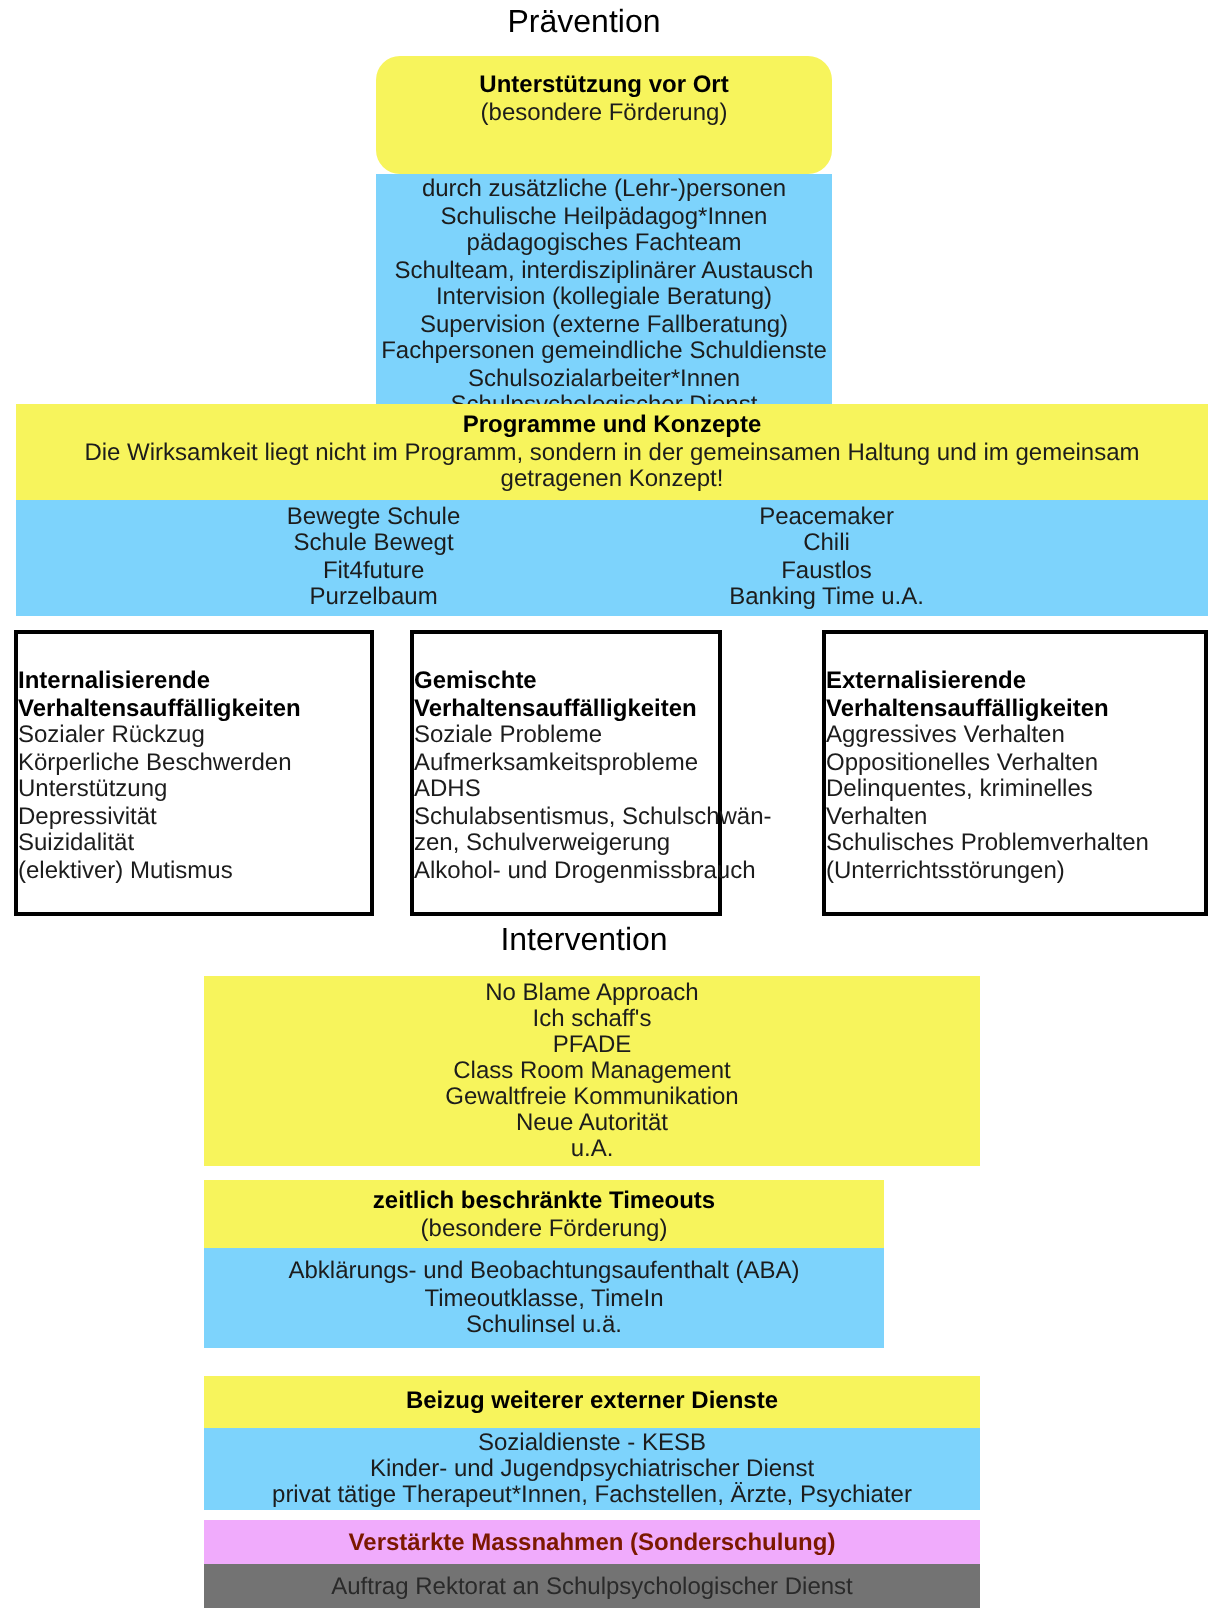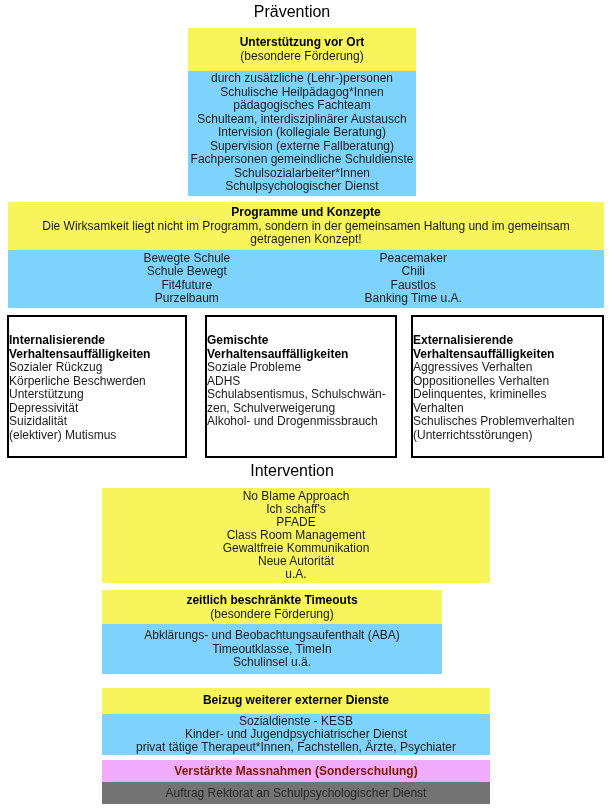--- a/index.html
+++ b/index.html
@@ -17,39 +17,39 @@
 
   .abs { position:absolute; text-align:center; }
 
   .hdr  { background:#f7f45c; line-height:13.5px; }
   .bdy  { background:#7dd3fc; line-height:13.5px; }
   .bold { font-weight:bold; color:#000; }
   .line { white-space:nowrap; }
 
   
   .boxA   { left:188px; top:28px; width:228px; }
-  .boxA .hdr { padding:8px 2px 8px; }
+  .boxA .hdr { padding:8px 2px 24px;border-radius:12px; }
   .boxA .bdy { padding:1px 0 2px; }
 
   
   .boxB   { left:8px; top:202px; width:596px; }
   .boxB .hdr { padding:4px 0 3px; }
   .boxB .hdr .sub { max-width:548px; margin:0 auto; }
   .boxB .bdy { position:relative; height:58px; }
   .colL { position:absolute; left:0;   top:2px; width:60%; text-align:center; }
   .colR { position:absolute; left:36%; top:2px; width:64%; text-align:center; }
 
   
   .cat {
     position:absolute; top:315px; height:143px; box-sizing:border-box;
     border:2px solid #000; background:#fff; text-align:left;
     padding-top:17px; line-height:13.5px;
   }
   .cat1 { left:7px;   width:180px; }
-  .cat2 { left:205px; width:192px; }
+  .cat2 { left:205px; width:156px; }
   .cat3 { left:411px; width:193px; }
 
   
   .boxC { left:102px; top:488px; width:388px; background:#f7f45c;
           padding:2px 0 2px; line-height:13px; }
   .boxD { left:102px; top:590px; width:340px; }
   .boxD .hdr { padding:4px 0 3px; }
   .boxD .bdy { padding:5px 0 4px; }
   .boxE { left:102px; top:688px; width:388px; }
   .boxE .hdr { padding:6px 0 6px; }
@@ -119,20 +119,21 @@
         <div class="line">Depressivität</div>
         <div class="line">Suizidalität</div>
         <div class="line">(elektiver) Mutismus</div>
       </div>
   </div>
 
   <div class="cat cat2">
     <div class="bold">Gemischte Verhaltensauffälligkeiten</div>
     <div>
         <div class="line">Soziale Probleme</div>
+        <div class="line">Aufmerksamkeitsprobleme</div>
         <div class="line">ADHS</div>
         <div class="line">Schulabsentismus, Schulschwän-</div>
         <div class="line">zen, Schulverweigerung</div>
         <div class="line">Alkohol- und Drogenmissbrauch</div>
       </div>
   </div>
 
   <div class="cat cat3">
     <div class="bold">Externalisierende Verhaltensauffälligkeiten</div>
     <div>

